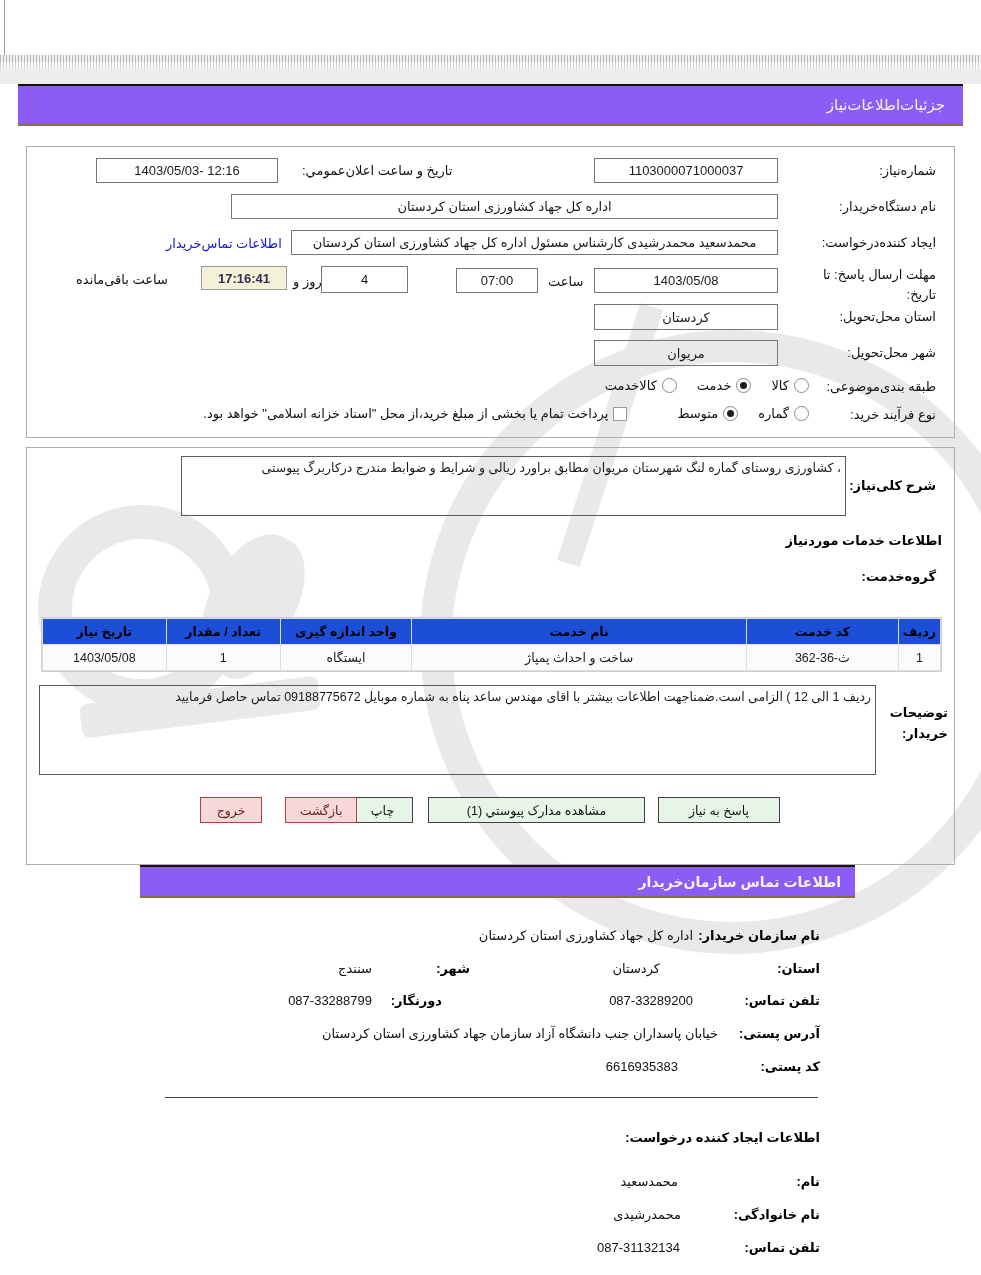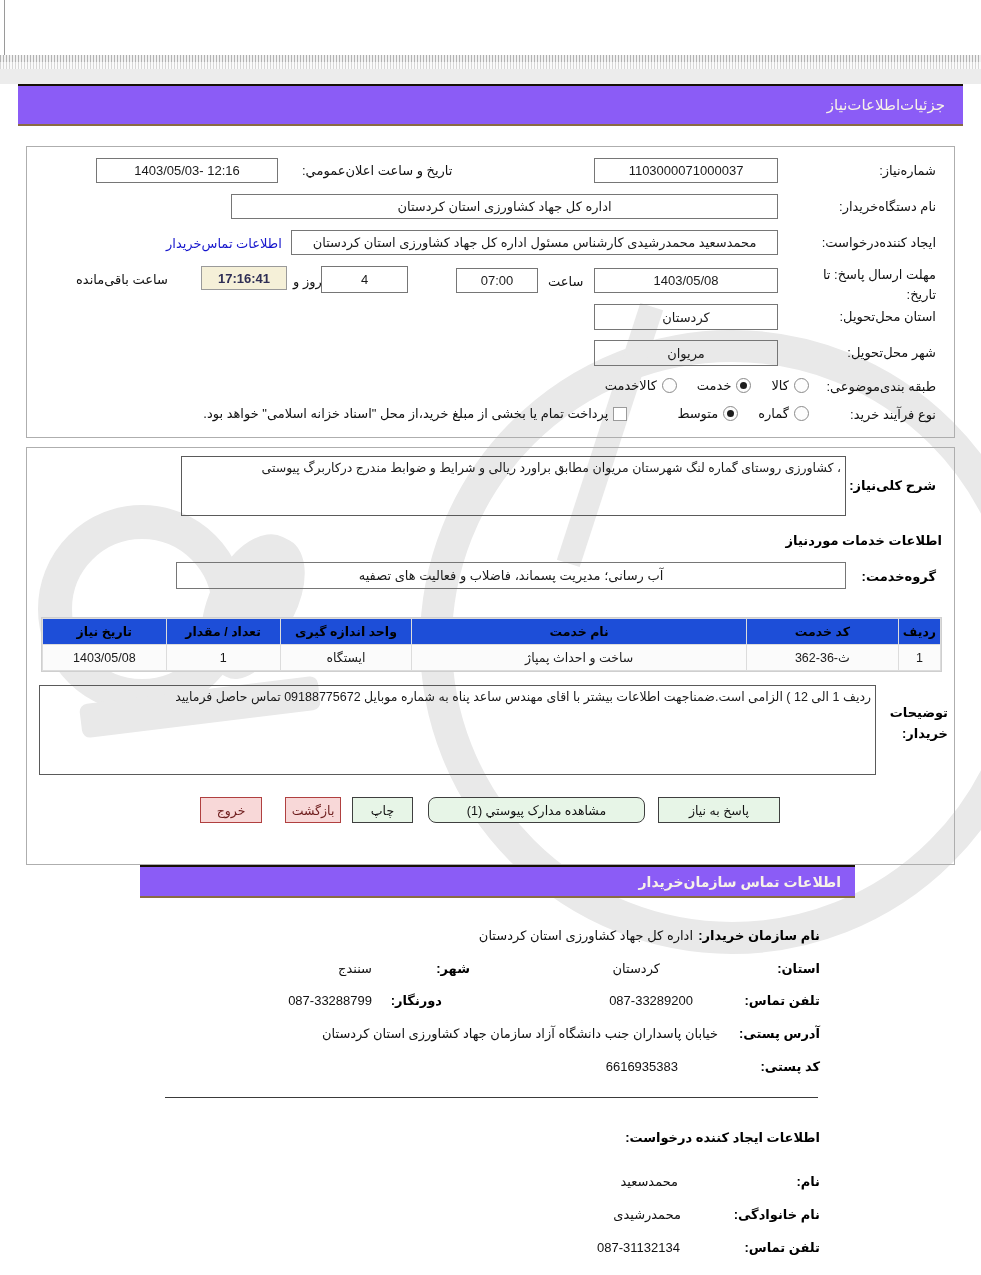--- a/index.html
+++ b/index.html
@@ -160,23 +160,20 @@
   <div class="abs panel panel2 z">
 
     <div class="abs tarea" style="left:154px;top:8px;width:665px;height:60px;">
       <span>، کشاورزی روستای گماره لنگ شهرستان مریوان مطابق براورد ریالی و شرایط و ضوابط مندرج درکاربرگ پیوستی</span>
     </div>
     <div class="abs blbl" style="right:18px;top:30px;">شرح کلی‌نیاز:</div>
 
     <div class="abs blbl sect-title" style="right:12px;top:85px;">اطلاعات خدمات مورد‌نیاز</div>
 
     <div class="abs blbl" style="right:18px;top:121px;">گروه‌خدمت:</div>
-    <div class="abs box" style="left:149px;top:114px;width:670px;height:27px;">
-      <span>آب رسانی؛ مدیریت پسماند، فاضلاب و فعالیت های تصفیه</span>
-    </div>
 
     <div class="abs" style="left:14px;top:169px;">
       <table class="svc">
         <colgroup>
             <col style="width:38px">
             <col style="width:160px">
             <col style="width:356px">
             <col style="width:133px">
             <col style="width:116px">
             <col style="width:128px">
@@ -204,23 +201,23 @@
       </table>
     </div>
 
     <div class="abs tarea" style="left:12px;top:237px;width:837px;height:90px;">
       <span>ردیف 1 الی 12 ) الزامی است.ضمناجهت اطلاعات بیشتر با اقای مهندس ساعد پناه به شماره موبایل 09188775672 تماس حاصل فرمایید</span>
     </div>
     <div class="abs blbl" style="right:6px;top:255px;width:86px;white-space:normal;text-align:right;line-height:1.6;">توضیحات خریدار:</div>
   </div>
 
   <div class="abs btn btn-green" style="left:658px;top:797px;width:122px;">پاسخ به نیاز</div>
-  <div class="abs btn btn-green" style="left:428px;top:797px;width:217px;border-radius:8px;">مشاهده مدارک پیوستي (1)</div>
+  <div class="abs btn btn-green" style="left:428px;top:797px;width:217px;">مشاهده مدارک پیوستي (1)</div>
   <div class="abs btn btn-green" style="left:352px;top:797px;width:61px;">چاپ</div>
-  <div class="abs btn btn-pink" style="left:285px;top:797px;width:56px;">بازگشت</div>
+  <div class="abs btn btn-pink" style="left:285px;top:797px;width:72px;">بازگشت</div>
   <div class="abs btn btn-pink" style="left:200px;top:797px;width:62px;">خروج</div>
 
   <div class="abs bar bar2 z">
     <span>اطلاعات تماس سازمان‌خریدار</span>
   </div>
 
   <div class="abs blbl z" style="right:161px;top:928px;">نام سازمان خریدار:</div>
   <div class="abs lbl z" style="right:288px;top:928px;">اداره کل جهاد کشاورزی استان کردستان</div>
 
   <div class="abs blbl z" style="right:161px;top:961px;">استان:</div>

